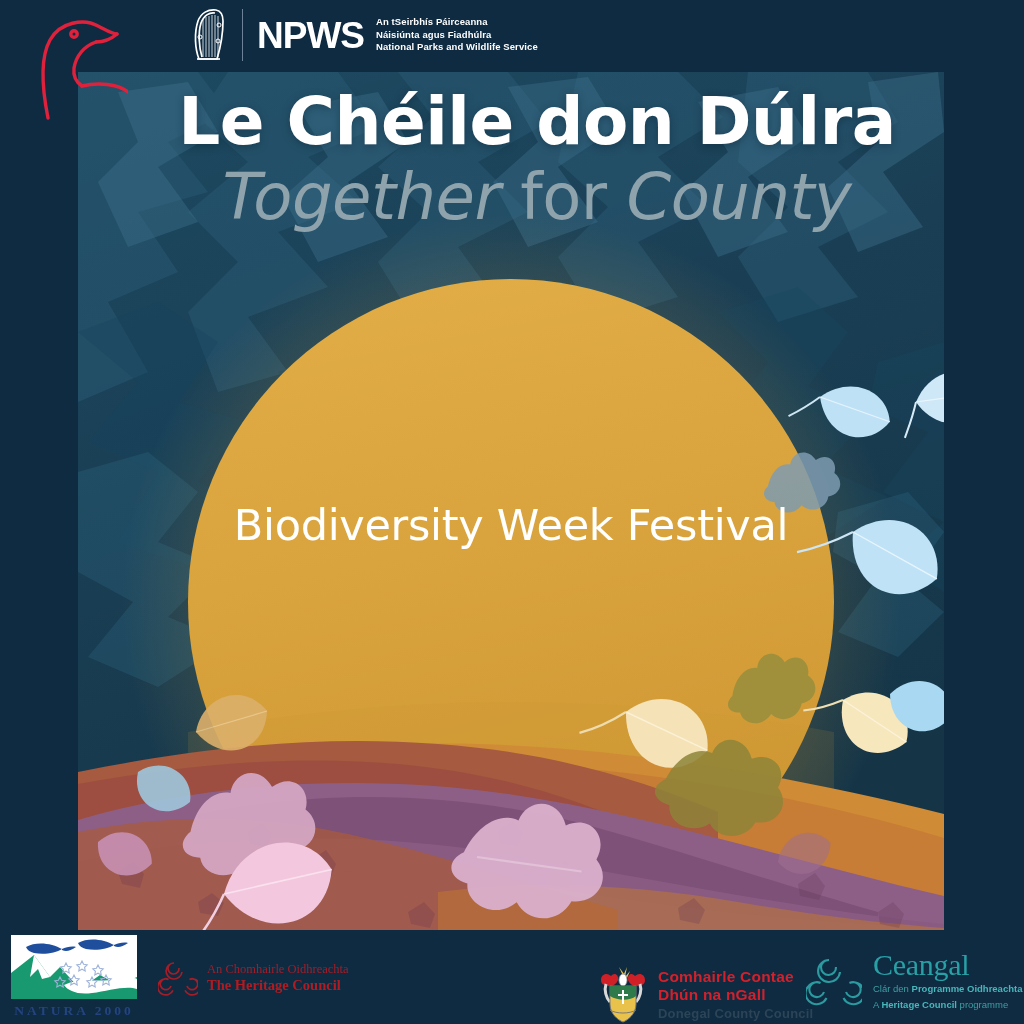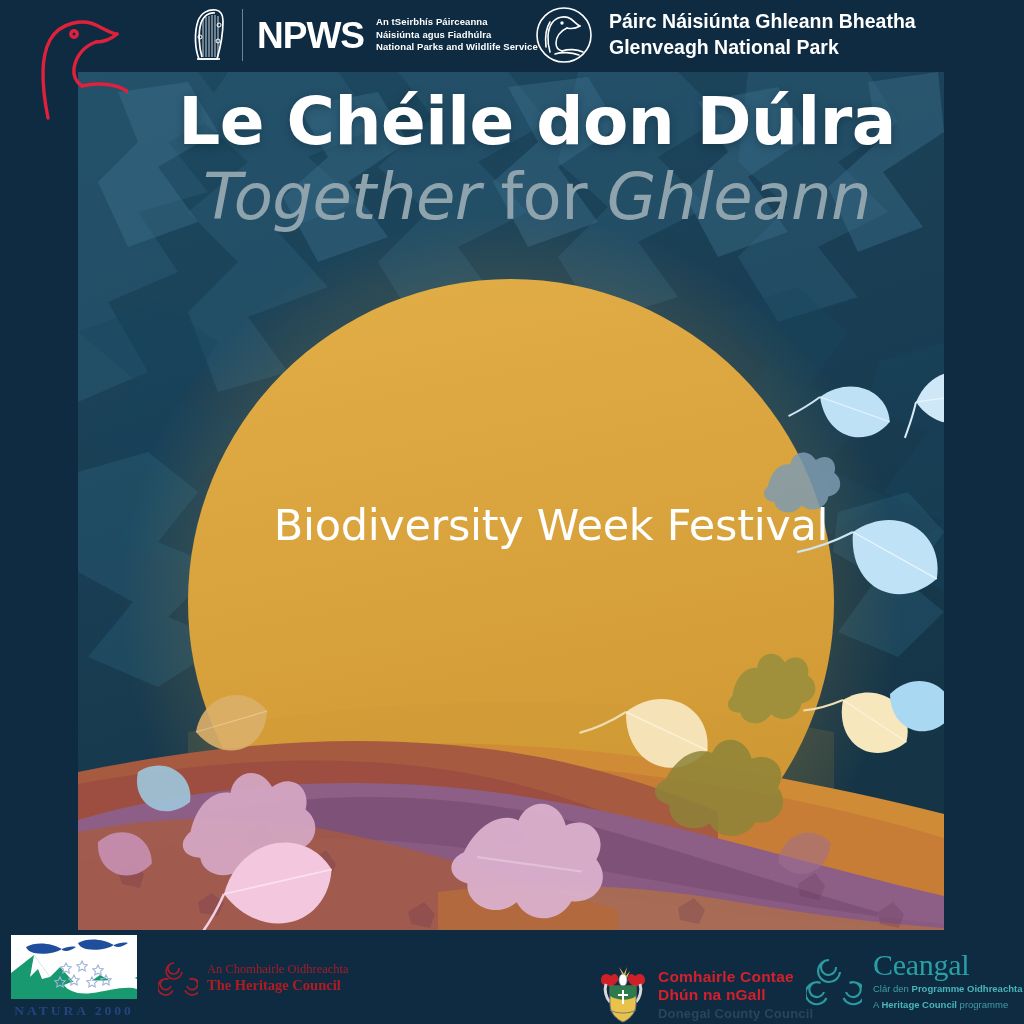--- a/index.html
+++ b/index.html
@@ -31,21 +31,21 @@
   .art svg{display:block;width:866px;height:858px;}
 
   
   .title-wrap{position:absolute;left:78px;top:86px;width:918px;text-align:center;z-index:30;pointer-events:none;}
   .t-main{font-family:"DejaVu Sans",sans-serif;font-weight:bold;color:#ffffff;font-size:66px;
      line-height:1.08;letter-spacing:-.5px;text-shadow:0 2px 8px rgba(5,25,40,.35);}
   .t-sub{font-family:"DejaVu Sans",sans-serif;color:#8fa3ad;font-size:64px;line-height:1.15;
      margin-top:4px;letter-spacing:-.5px;}
   .t-sub i{font-style:italic;}
 
-  .festival{position:absolute;left:78px;top:498px;width:866px;text-align:center;z-index:30;pointer-events:none;padding-left:40px;}
+  .festival{position:absolute;left:78px;top:498px;width:866px;text-align:center;z-index:30;pointer-events:none;}
   .f-line{font-family:"DejaVu Sans",sans-serif;color:#ffffff;font-size:43px;line-height:1.28;letter-spacing:-.3px;}
 
   
   .bird{position:absolute;left:18px;top:6px;width:110px;height:130px;z-index:45;}
 
   
   .footer{position:absolute;left:0;top:930px;width:1024px;height:94px;z-index:40;background:#0e2b42;}
 
   .natura{position:absolute;left:8px;top:3px;width:132px;height:88px;}
   .heritage{position:absolute;left:158px;top:28px;display:flex;align-items:center;}
@@ -239,21 +239,21 @@
 
         <g transform="translate(700,790) rotate(-20)" opacity="0.55">
           <path d="M0,0 C14,-26 46,-24 56,0 C44,28 10,28 0,0 Z" fill="#9f6f92"></path>
         </g>
       </g>
     </svg>
   </div>
 
   <div class="title-wrap">
     <div class="t-main">Le Chéile don Dúlra</div>
-    <div class="t-sub"><i>Together</i><span> for </span><i>Ghleann</i></div>
+    <div class="t-sub"><i>Together</i><span> for </span><i>County</i></div>
   </div>
 
   <div class="festival">
     <div class="f-line">Biodiversity Week Festival</div>
   </div>
 
   <svg class="bird" viewBox="0 0 110 130">
     <g fill="none" stroke="#e0213c" stroke-width="3.4" stroke-linecap="round" stroke-linejoin="round">
       <path d="M30,112 C24,82 22,52 32,34 C42,16 66,12 80,20 C88,24 94,28 99,28"></path>
       <path d="M99,28 C92,34 86,36 78,36"></path>
@@ -287,38 +287,20 @@
       </svg>
       <div class="npws-div"></div>
       <div class="npws-word">NPWS</div>
       <div class="npws-sub">
         <div>An tSeirbhís Páirceanna</div>
         <div>Náisiúnta agus Fiadhúlra</div>
         <div>National Parks and Wildlife Service</div>
       </div>
     </div>
 
-    <div class="glen-block">
-      <svg class="glen-mark" viewBox="0 0 58 58">
-        <circle cx="29" cy="29" r="27" fill="none" stroke="#ffffff" stroke-width="1.6"></circle>
-        <g fill="none" stroke="#ffffff" stroke-width="1.6" stroke-linecap="round">
-          <path d="M15,46 C12,36 12,24 17,17 C21,11 30,9 36,13 C40,16 42,19 45,20"></path>
-          <path d="M45,20 C40,23 36,23 32,22"></path>
-          <path d="M32,22 C25,25 21,31 21,37 C21,41 23,44 27,45"></path>
-          <path d="M27,45 C33,43 42,43 48,46"></path>
-          <path d="M20,48 C26,46 36,46 44,49"></path>
-          <path d="M11,41 C10,32 11,22 15,16"></path>
-        </g>
-        <circle cx="27" cy="17" r="1.7" fill="#ffffff"></circle>
-      </svg>
-      <div class="glen-text">
-        <div>Páirc Náisiúnta Ghleann Bheatha</div>
-        <div>Glenveagh National Park</div>
-      </div>
-    </div>
   </div>
 
   <div class="footer">
 
     <svg class="natura" viewBox="0 0 132 88">
       <rect x="3" y="2" width="126" height="64" fill="#ffffff"></rect>
       <path d="M3,40 L26,22 L42,44 L52,34 L72,56 L92,42 L110,52 L129,44 L129,66 L3,66 Z" fill="#18996f"></path>
       <path d="M26,22 L42,44 L34,46 L30,36 L22,44 Z" fill="#ffffff"></path>
       <path d="M56,52 C72,44 92,50 110,46 C118,44 126,44 129,46 L129,56 C118,52 100,58 84,60 C70,62 60,58 56,52 Z" fill="#ffffff"></path>
       <g fill="#1f4e9c">

